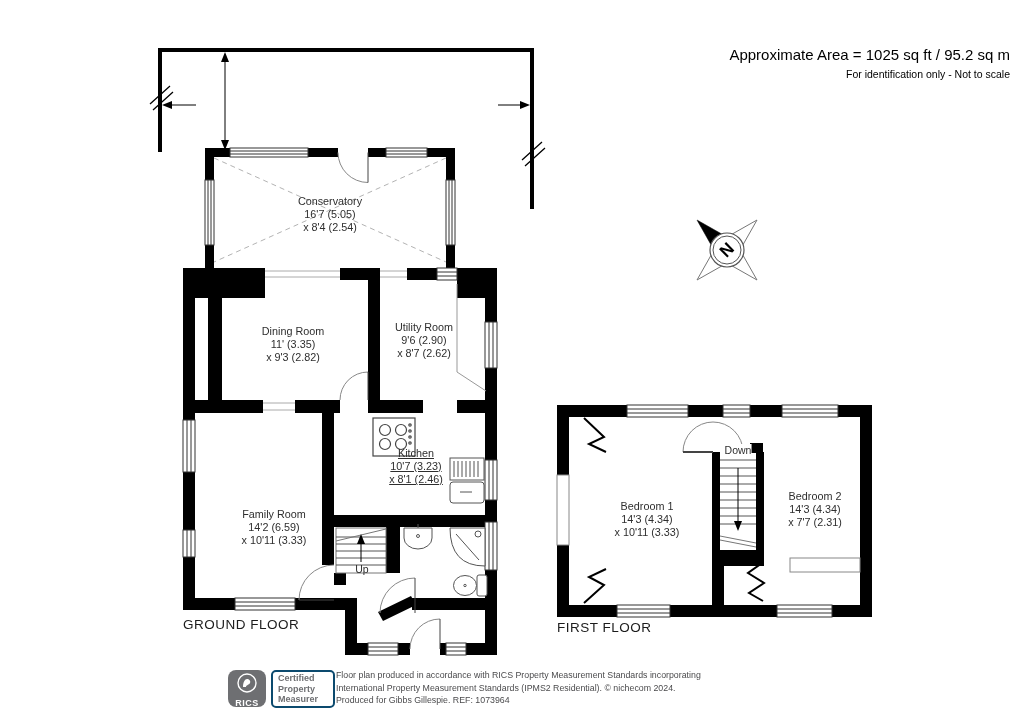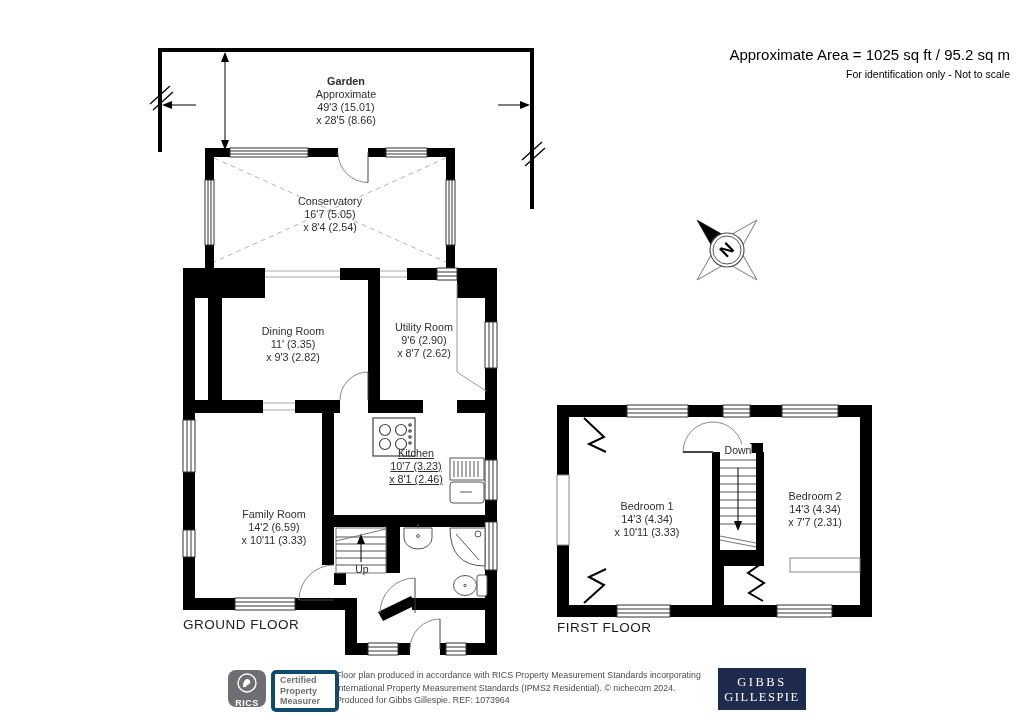--- a/index.html
+++ b/index.html
@@ -14,21 +14,21 @@
               font-size:10.8px;line-height:13px;color:#2e2e2e;white-space:nowrap;}
   .room-label .rname{}
   .garden-label .rname{font-weight:700;}
   .floor-label{position:absolute;font-size:13.5px;color:#1c1c1c;letter-spacing:0.5px;}
   .tiny-label{position:absolute;font-size:10.5px;color:#2e2e2e;transform:translateX(-50%);}
   
   #footer{position:absolute;left:228px;top:668px;width:580px;height:44px;}
   #rics-box{position:absolute;left:0;top:2px;width:38px;height:37px;background:#6e6f72;
             border-radius:8px;color:#fff;text-align:center;}
   #rics-box .rics-word{font-size:9px;font-weight:700;letter-spacing:0.5px;margin-top:-2px;}
-  #cert-box{position:absolute;left:43px;top:2px;width:55px;height:33px;border:4px solid #0c4a6e;
+  #cert-box{position:absolute;left:43px;top:2px;width:55px;height:33px;border:2px solid #0c4a6e;
             border-radius:5px;padding:1px 0 0 5px;color:#6e6f72;font-size:9px;font-weight:700;line-height:10.5px;}
   #foot-text{position:absolute;left:108px;top:1px;width:390px;font-size:8.8px;line-height:12.5px;color:#4b4b4d;}
   #brand-box{position:absolute;left:490px;top:0px;width:88px;height:42px;background:#1f2b4e;
              color:#fff;text-align:center;font-family:"Liberation Serif", serif;}
   #brand-box .b1{font-size:12.5px;letter-spacing:2.5px;margin-top:7px;}
   #brand-box .b2{font-size:12.5px;letter-spacing:1.5px;}
 </style>
 </head>
 <body>
 
@@ -343,26 +343,20 @@
       <polygon points="697,220 727,237 727,250 714,250" fill="#000"></polygon>
       <circle cx="727" cy="250" r="17" fill="#fff" stroke="#555" stroke-width="1.2"></circle>
       <circle cx="727" cy="250" r="14" fill="#fff" stroke="#555" stroke-width="1"></circle>
       <text x="727" y="250" text-anchor="middle" dominant-baseline="central" font-family="Liberation Sans, sans-serif" font-size="17" font-weight="700" fill="#000" transform="rotate(-45 727 250)">N</text>
     </g>
   </svg>
 
   <div class="hdr" id="area-line">Approximate Area = 1025 sq ft / 95.2 sq m</div>
   <div class="hdr" id="note-line">For identification only - Not to scale</div>
 
-  <div class="room-label garden-label" style="left:346px;top:75px;">
-    <div class="rname">Garden</div>
-    <div class="rdim">Approximate</div>
-    <div class="rdim">49'3 (15.01)</div>
-    <div class="rdim">x 28'5 (8.66)</div>
-  </div>
 
   <div class="room-label" style="left:330px;top:195px;">
     <div class="rname">Conservatory</div>
     <div class="rdim">16'7 (5.05)</div>
     <div class="rdim">x 8'4 (2.54)</div>
   </div>
 
   <div class="room-label" style="left:293px;top:325px;">
     <div class="rname">Dining Room</div>
     <div class="rdim">11' (3.35)</div>
@@ -416,19 +410,15 @@
     <div id="cert-box">
       <div>Certified</div>
       <div>Property</div>
       <div>Measurer</div>
     </div>
     <div id="foot-text">
       <div>Floor plan produced in accordance with RICS Property Measurement Standards incorporating</div>
       <div>International Property Measurement Standards (IPMS2 Residential).   © nichecom 2024.</div>
       <div>Produced for Gibbs Gillespie.   REF:  1073964</div>
     </div>
-    <div id="brand-box">
-      <div class="b1">GIBBS</div>
-      <div class="b2">GILLESPIE</div>
-    </div>
   </div>
 
 </div>
 
 </body></html>

